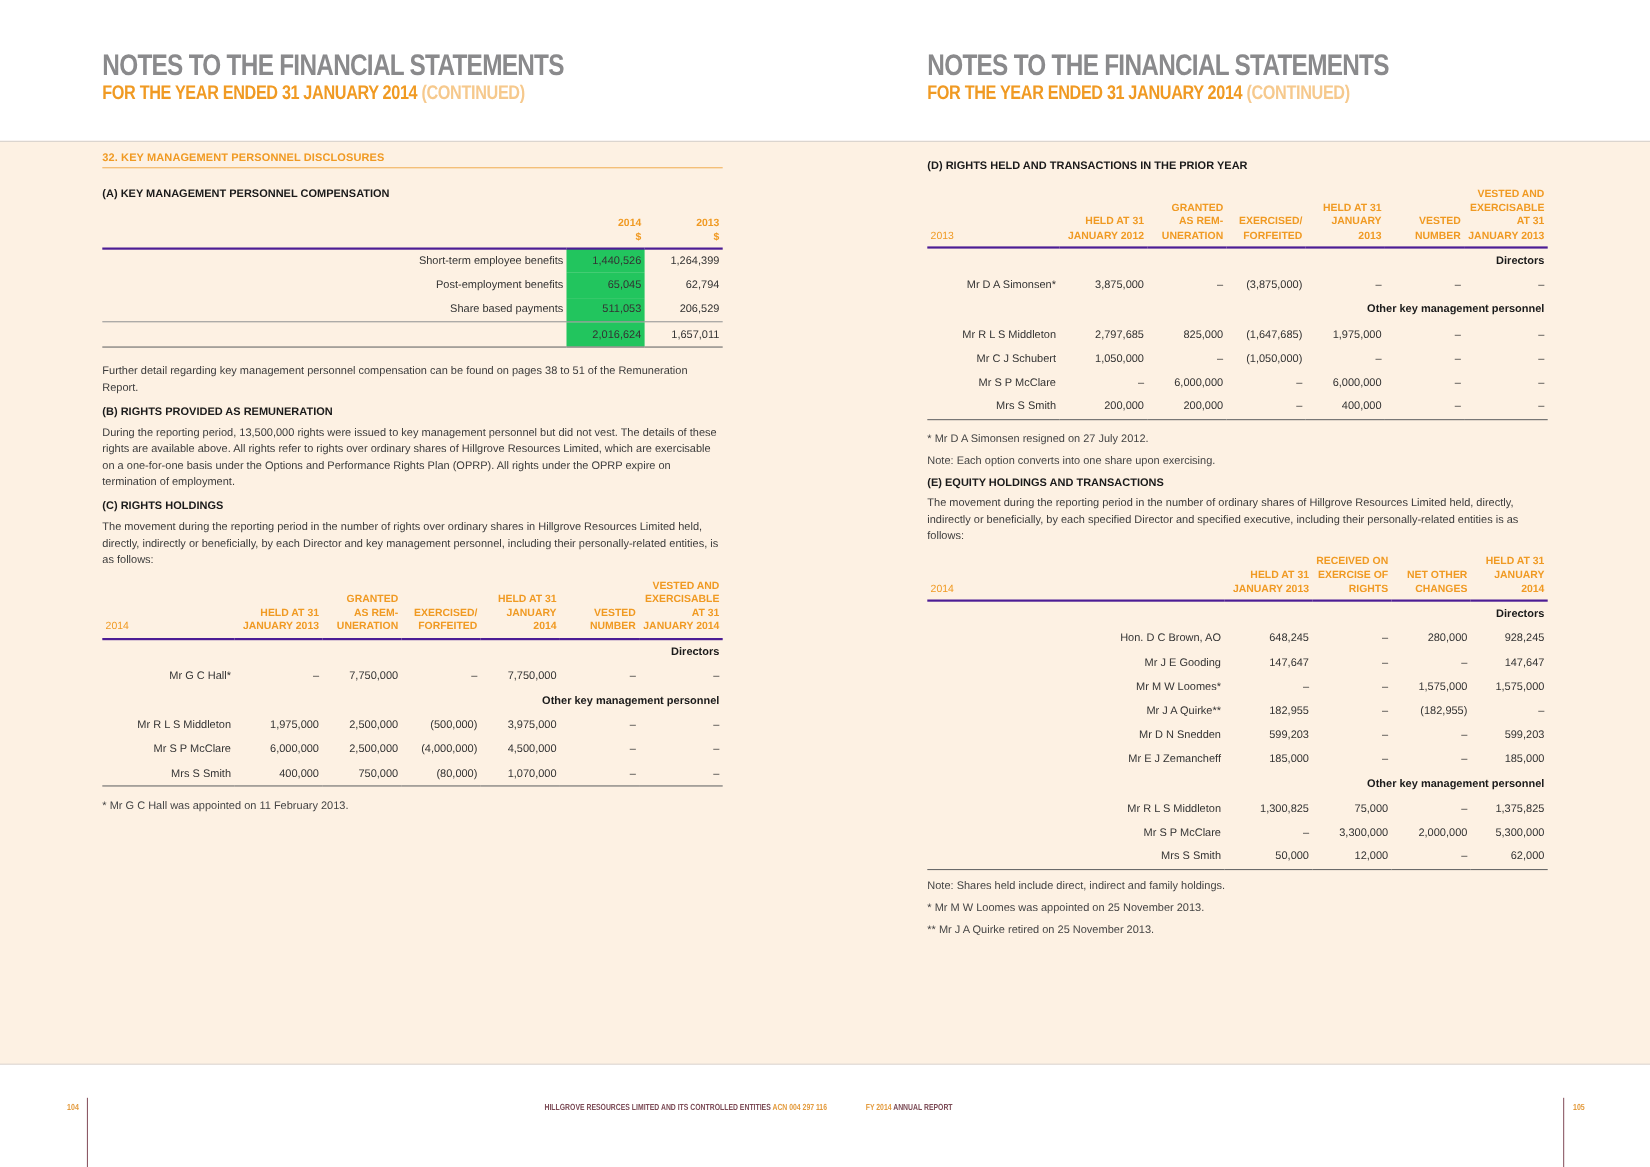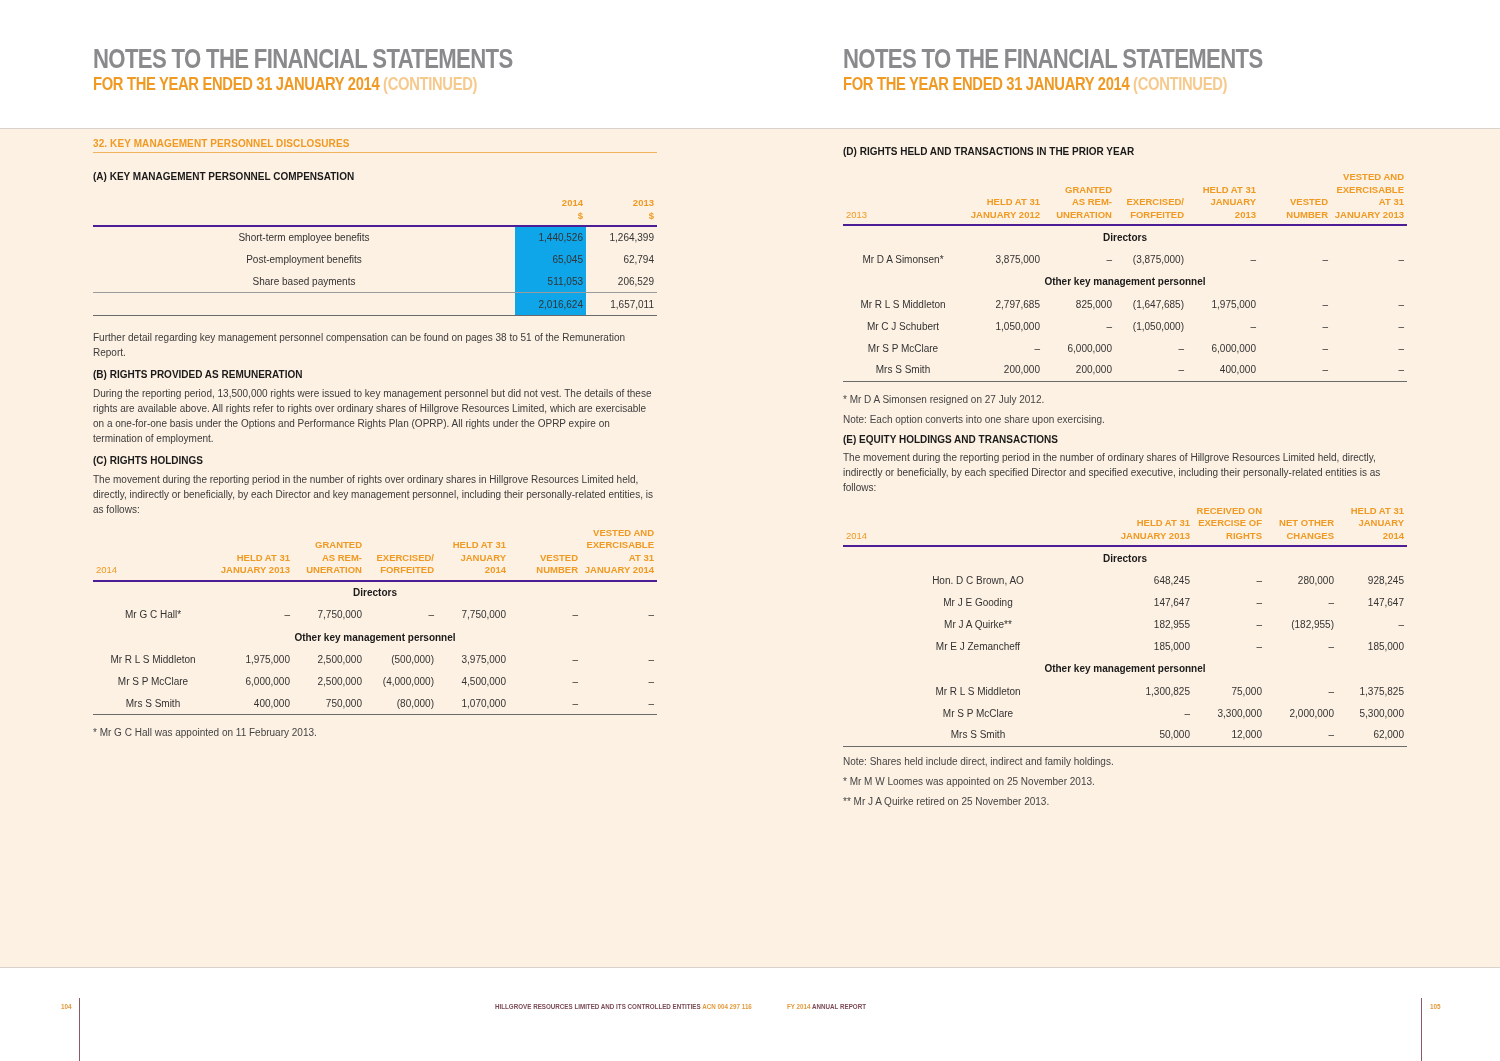--- a/index.html
+++ b/index.html
@@ -20,26 +20,26 @@
 
   .section-head { margin-top: 10px; font-size: 10px; font-weight: bold; color: #f09a23; padding-bottom: 3px; border-bottom: 1px solid #f2b25e; letter-spacing: 0.1px; }
   .sub-head { font-size: 10px; font-weight: bold; color: #1a1a1a; margin-top: 18px; }
   .para { font-size: 10px; line-height: 15px; color: #3b3b3b; margin-top: 9px; }
   .note { font-size: 10px; color: #444; margin-top: 9px; }
 
   table { border-collapse: collapse; width: 564px; font-size: 10px; color: #333; }
   th { color: #f09a23; font-weight: bold; font-size: 9.5px; text-align: right; vertical-align: bottom; line-height: 12.5px; padding: 0 3px 3px 3px; }
   th.first { text-align: left; font-weight: normal; }
   td { text-align: right; padding: 0 3px; height: 22px; vertical-align: middle; white-space: nowrap; }
-  td.first { text-align: center; }
+  td.first { text-align: right; }
   tr.head-row th { border-bottom: 2px solid #4c1d95; }
   tr.group td { font-weight: bold; color: #1a1a1a; height: 23px; }
   tr.last td { border-bottom: 1px solid #6a6a6a; }
   tr.total td { border-top: 1px solid #9a9a9a; border-bottom: 1.5px solid #6a6a6a; }
-  .hl { background: #0ea5e9; }
+  .hl { background: #22c55e; }
 
   .comp-table { margin-top: 15px; }
   .comp-table td { height: 22.3px; }
 
   .footer-line { position: absolute; top: 998px; width: 1px; height: 63px; background: #8c5a66; }
   .page-num { position: absolute; top: 1002px; font-size: 8px; font-weight: bold; color: #e39a3c; transform: scaleX(0.8); transform-origin: left top; }
   .footer-text { position: absolute; top: 1002px; font-size: 8px; font-weight: bold; color: #7b4a55; white-space: nowrap; transform: scaleX(0.78); transform-origin: left top; }
   .footer-text .acc { color: #e39a3c; }
 </style>
 </head>
@@ -247,25 +247,39 @@
           <td>928,245</td>
         </tr>
         <tr>
           <td class="first">Mr J E Gooding</td>
           <td>147,647</td>
           <td>–</td>
           <td>–</td>
           <td>147,647</td>
         </tr>
         <tr>
+          <td class="first">Mr M W Loomes*</td>
+          <td>–</td>
+          <td>–</td>
+          <td>1,575,000</td>
+          <td>1,575,000</td>
+        </tr>
+        <tr>
           <td class="first">Mr J A Quirke**</td>
           <td>182,955</td>
           <td>–</td>
           <td>(182,955)</td>
           <td>–</td>
+        </tr>
+        <tr>
+          <td class="first">Mr D N Snedden</td>
+          <td>599,203</td>
+          <td>–</td>
+          <td>–</td>
+          <td>599,203</td>
         </tr>
         <tr>
           <td class="first">Mr E J Zemancheff</td>
           <td>185,000</td>
           <td>–</td>
           <td>–</td>
           <td>185,000</td>
         </tr>
         <tr class="group">
           <td class="first" colspan="5">Other key management personnel</td>

